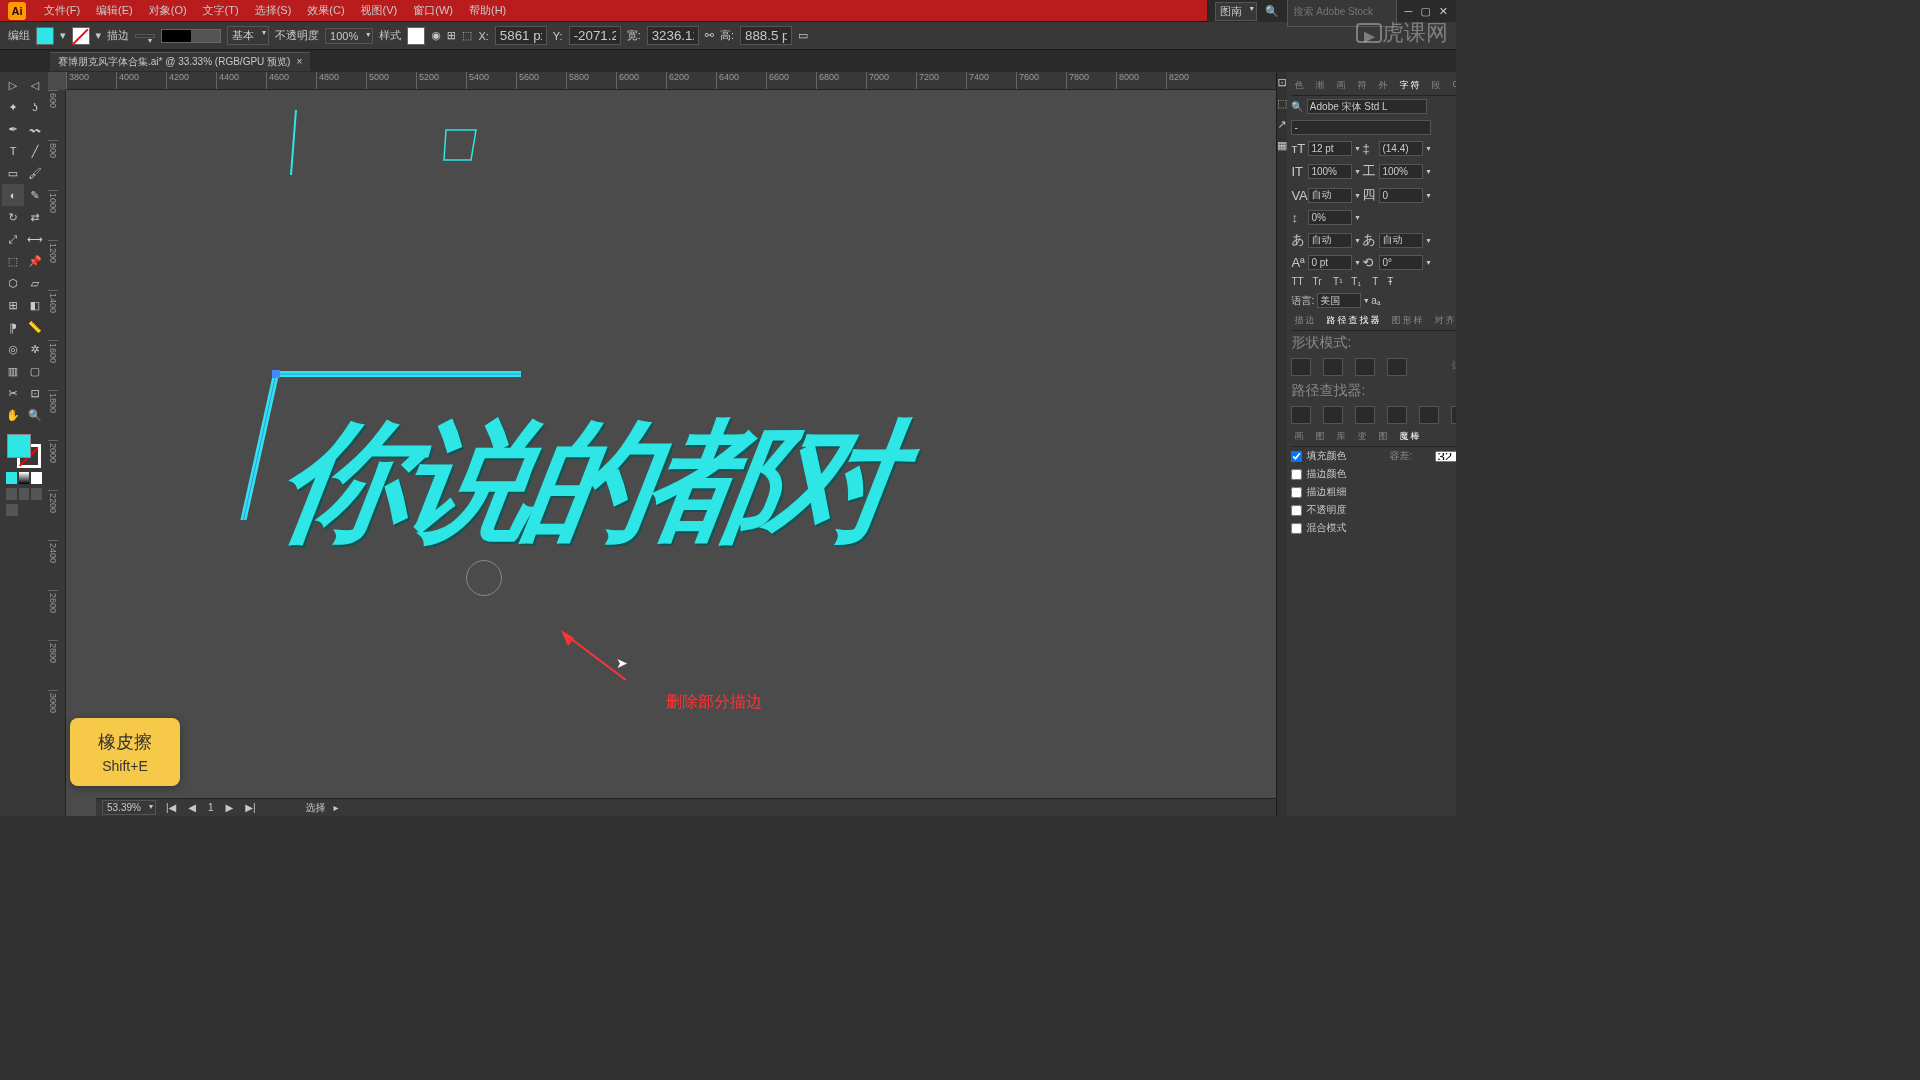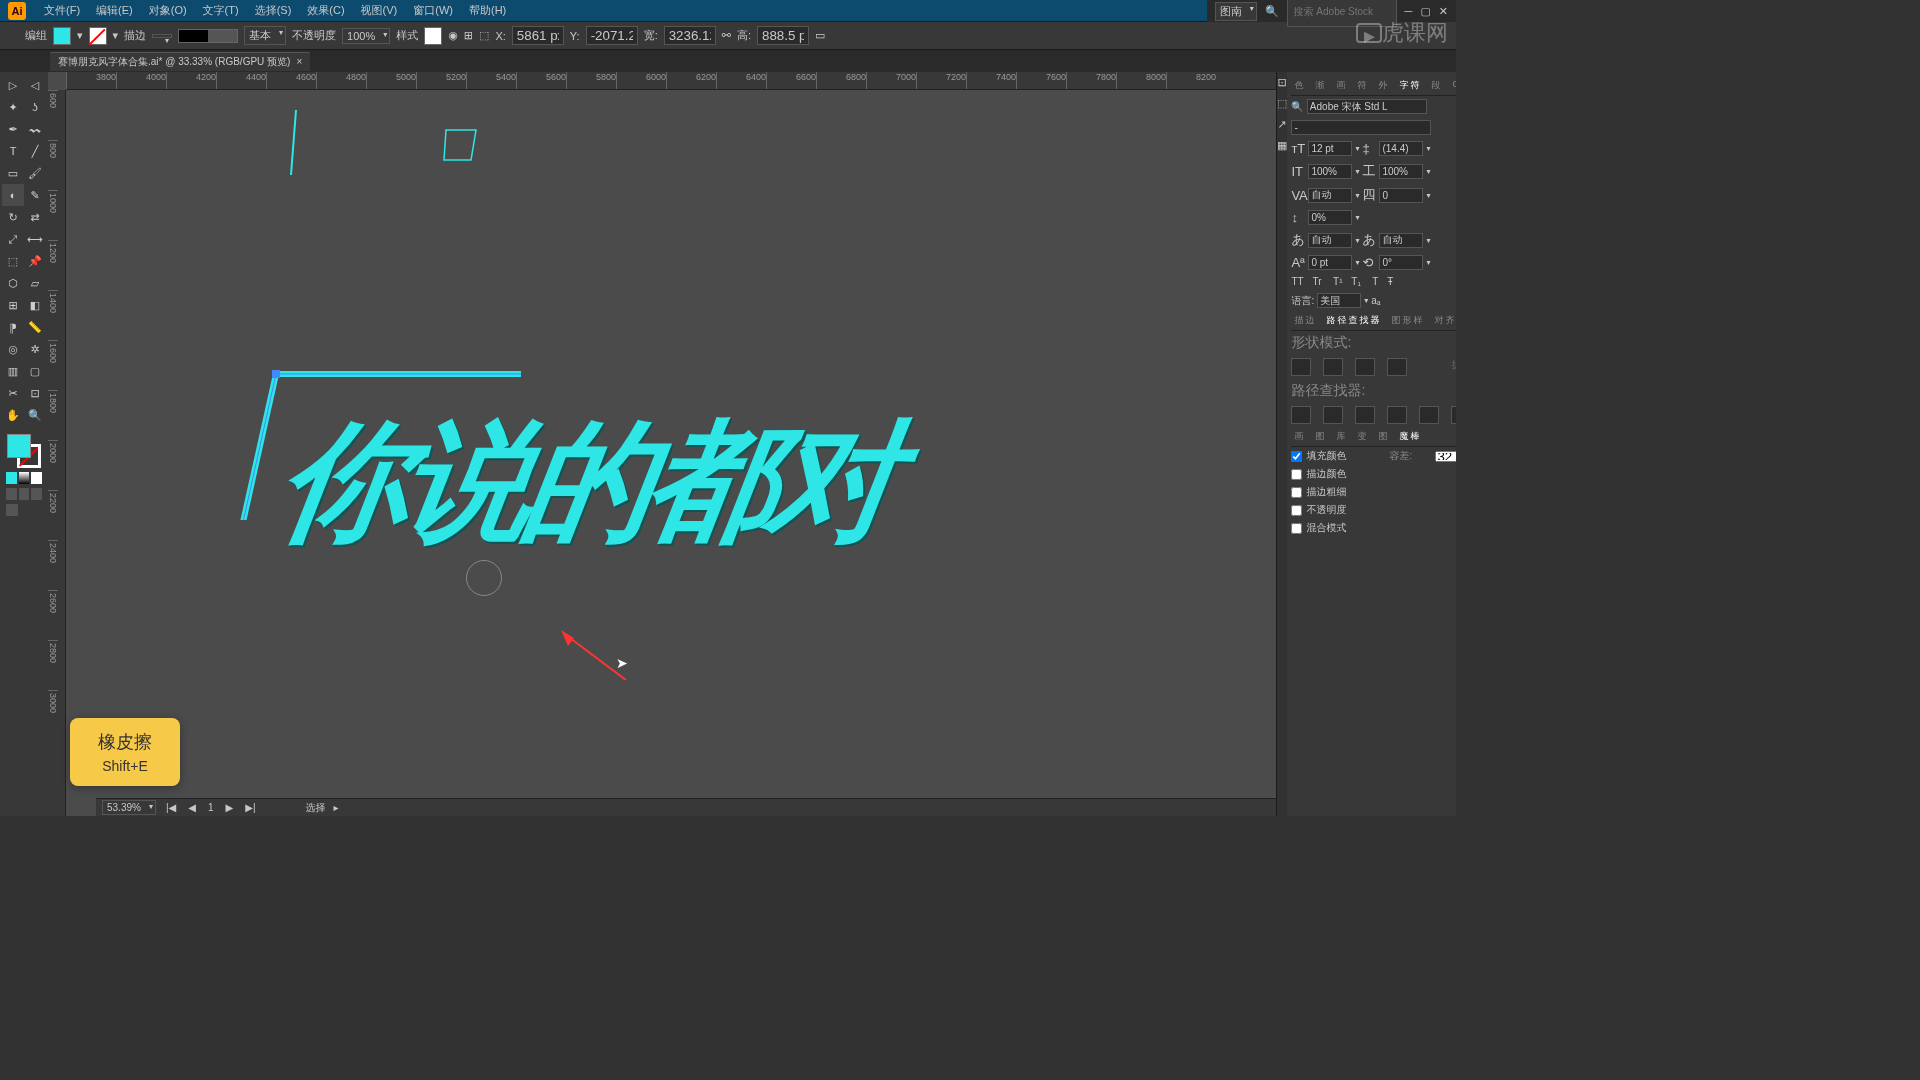--- a/index.html
+++ b/index.html
@@ -1,26 +1,26 @@
 <!DOCTYPE html>
 <html><head>
 <meta charset="utf-8">
 <style>
 * { margin: 0; padding: 0; box-sizing: border-box; font-family: "Microsoft YaHei", sans-serif; }
 body { background: #323232; color: #c8c8c8; font-size: 11px; overflow: hidden; width: 1456px; height: 816px; position: relative; }
 
 
-.menubar { height: 22px; background: #0c4a6e; display: flex; align-items: center; padding: 0 8px; border-bottom: 1px solid #1a1a1a; }
+.menubar { height: 22px; background: #b91c1c; display: flex; align-items: center; padding: 0 8px; border-bottom: 1px solid #1a1a1a; }
 .menubar .logo { width: 18px; height: 18px; background: #ff9a00; color: #330000; font-weight: bold; display: flex; align-items: center; justify-content: center; border-radius: 3px; margin-right: 10px; font-size: 11px; }
 .menubar .menu-item { padding: 0 8px; cursor: pointer; }
 .menubar .right-icons { margin-left: auto; display: flex; align-items: center; gap: 12px; }
 .menubar .right-icons .icon { width: 16px; height: 16px; display: flex; align-items: center; justify-content: center; }
 
 
-.controlbar { height: 28px; background: #383838; display: flex; align-items: center; padding: 0 25px; border-bottom: 1px solid #1a1a1a; gap: 6px; }
+.controlbar { height: 28px; background: #383838; display: flex; align-items: center; padding: 0 8px; border-bottom: 1px solid #1a1a1a; gap: 6px; }
 .controlbar .label { color: #c8c8c8; }
 .swatch { width: 18px; height: 18px; border: 1px solid #666; }
 .swatch.cyan { background: #2ee6e6; }
 .swatch.nostroke { background: #fff; position: relative; }
 .swatch.nostroke::after { content: ''; position: absolute; width: 140%; height: 2px; background: red; top: 50%; left: -20%; transform: rotate(-45deg); }
 .stroke-preview { width: 60px; height: 14px; background: linear-gradient(to right, #000 50%, #555 50%); border: 1px solid #666; }
 .dropdown { background: #383838; border: 1px solid #555; padding: 1px 14px 1px 4px; color: #c8c8c8; position: relative; }
 .dropdown::after { content: '▾'; position: absolute; right: 2px; font-size: 8px; }
 .num-input { background: #2a2a2a; border: 1px solid #555; color: #c8c8c8; padding: 1px 4px; width: 52px; text-align: right; }
 
@@ -45,21 +45,21 @@
 .fillstroke { width: 34px; height: 34px; position: relative; margin: 2px auto; }
 .fillstroke .fill-sw { position: absolute; top: 0; left: 0; width: 24px; height: 24px; background: #2ee6e6; border: 1px solid #888; }
 .fillstroke .stroke-sw { position: absolute; bottom: 0; right: 0; width: 24px; height: 24px; background: #383838; border: 3px solid #fff; }
 .fillstroke .stroke-sw::after { content: ''; position: absolute; width: 140%; height: 2px; background: red; top: 50%; left: -20%; transform: rotate(-45deg); }
 .mini-swatches { display: flex; gap: 2px; padding: 2px; }
 .mini-sw { width: 12px; height: 12px; }
 
 
 .canvas-wrap { flex: 1; position: relative; background: #4b4b4b; overflow: hidden; }
 .ruler-h { position: absolute; top: 0; left: 18px; right: 0; height: 18px; background: #383838; border-bottom: 1px solid #222; display: flex; overflow: hidden; }
-.ruler-h .tick { flex: 0 0 50px; border-left: 1px solid #666; font-size: 9px; color: #999; padding-left: 2px; text-align: right; }
+.ruler-h .tick { flex: 0 0 50px; border-left: 1px solid #666; font-size: 9px; color: #999; padding-left: 2px; }
 .ruler-v { position: absolute; top: 18px; left: 0; width: 18px; bottom: 0; background: #383838; border-right: 1px solid #222; }
 .ruler-v .tick { height: 50px; border-top: 1px solid #666; font-size: 9px; color: #999; writing-mode: vertical-rl; padding-top: 2px; }
 .canvas { position: absolute; top: 18px; left: 18px; right: 0; bottom: 18px; background: #4b4b4b; }
 
 
 .artwork-text { position: absolute; top: 280px; left: 155px; width: 830px; height: 230px; }
 .art-border { position: absolute; inset: 0; }
 .chinese-art { position: absolute; top: 25px; left: 60px; right: 30px; font-size: 130px; color: #2ee6e6; font-weight: bold; font-style: italic; letter-spacing: -8px; text-shadow: 2px 2px 0 #0a5555; transform: skewX(-8deg); white-space: nowrap; font-family: "SimHei", sans-serif; }
 .eraser-cursor { position: absolute; top: 470px; left: 400px; width: 36px; height: 36px; border: 1px solid #888; border-radius: 50%; }
 .small-shapes { position: absolute; top: 10px; left: 210px; }
@@ -318,20 +318,21 @@
           <rect x="640" y="220" width="8" height="8" fill="#4488ff"></rect>
         </svg>
         <div class="chinese-art">你说的都对</div>
       </div>
       <div class="eraser-cursor"></div>
       <svg class="red-arrow">
           <line x1="70" y1="50" x2="10" y2="5" stroke="#ff3333" stroke-width="2"></line>
           <polygon points="5,0 18,8 12,16" fill="#ff3333"></polygon>
         </svg>
       <div class="red-text">
+        <div>删除部分描边</div>
       </div>
       <div class="cursor-arrow">➤</div>
     </div>
 
     <div class="statusbar">
       <span class="dropdown">53.39%</span>
       <span class="nav-btn">|◀</span>
       <span class="nav-btn">◀</span>
       <span class="nav-btn">1</span>
       <span class="nav-btn">▶</span>

